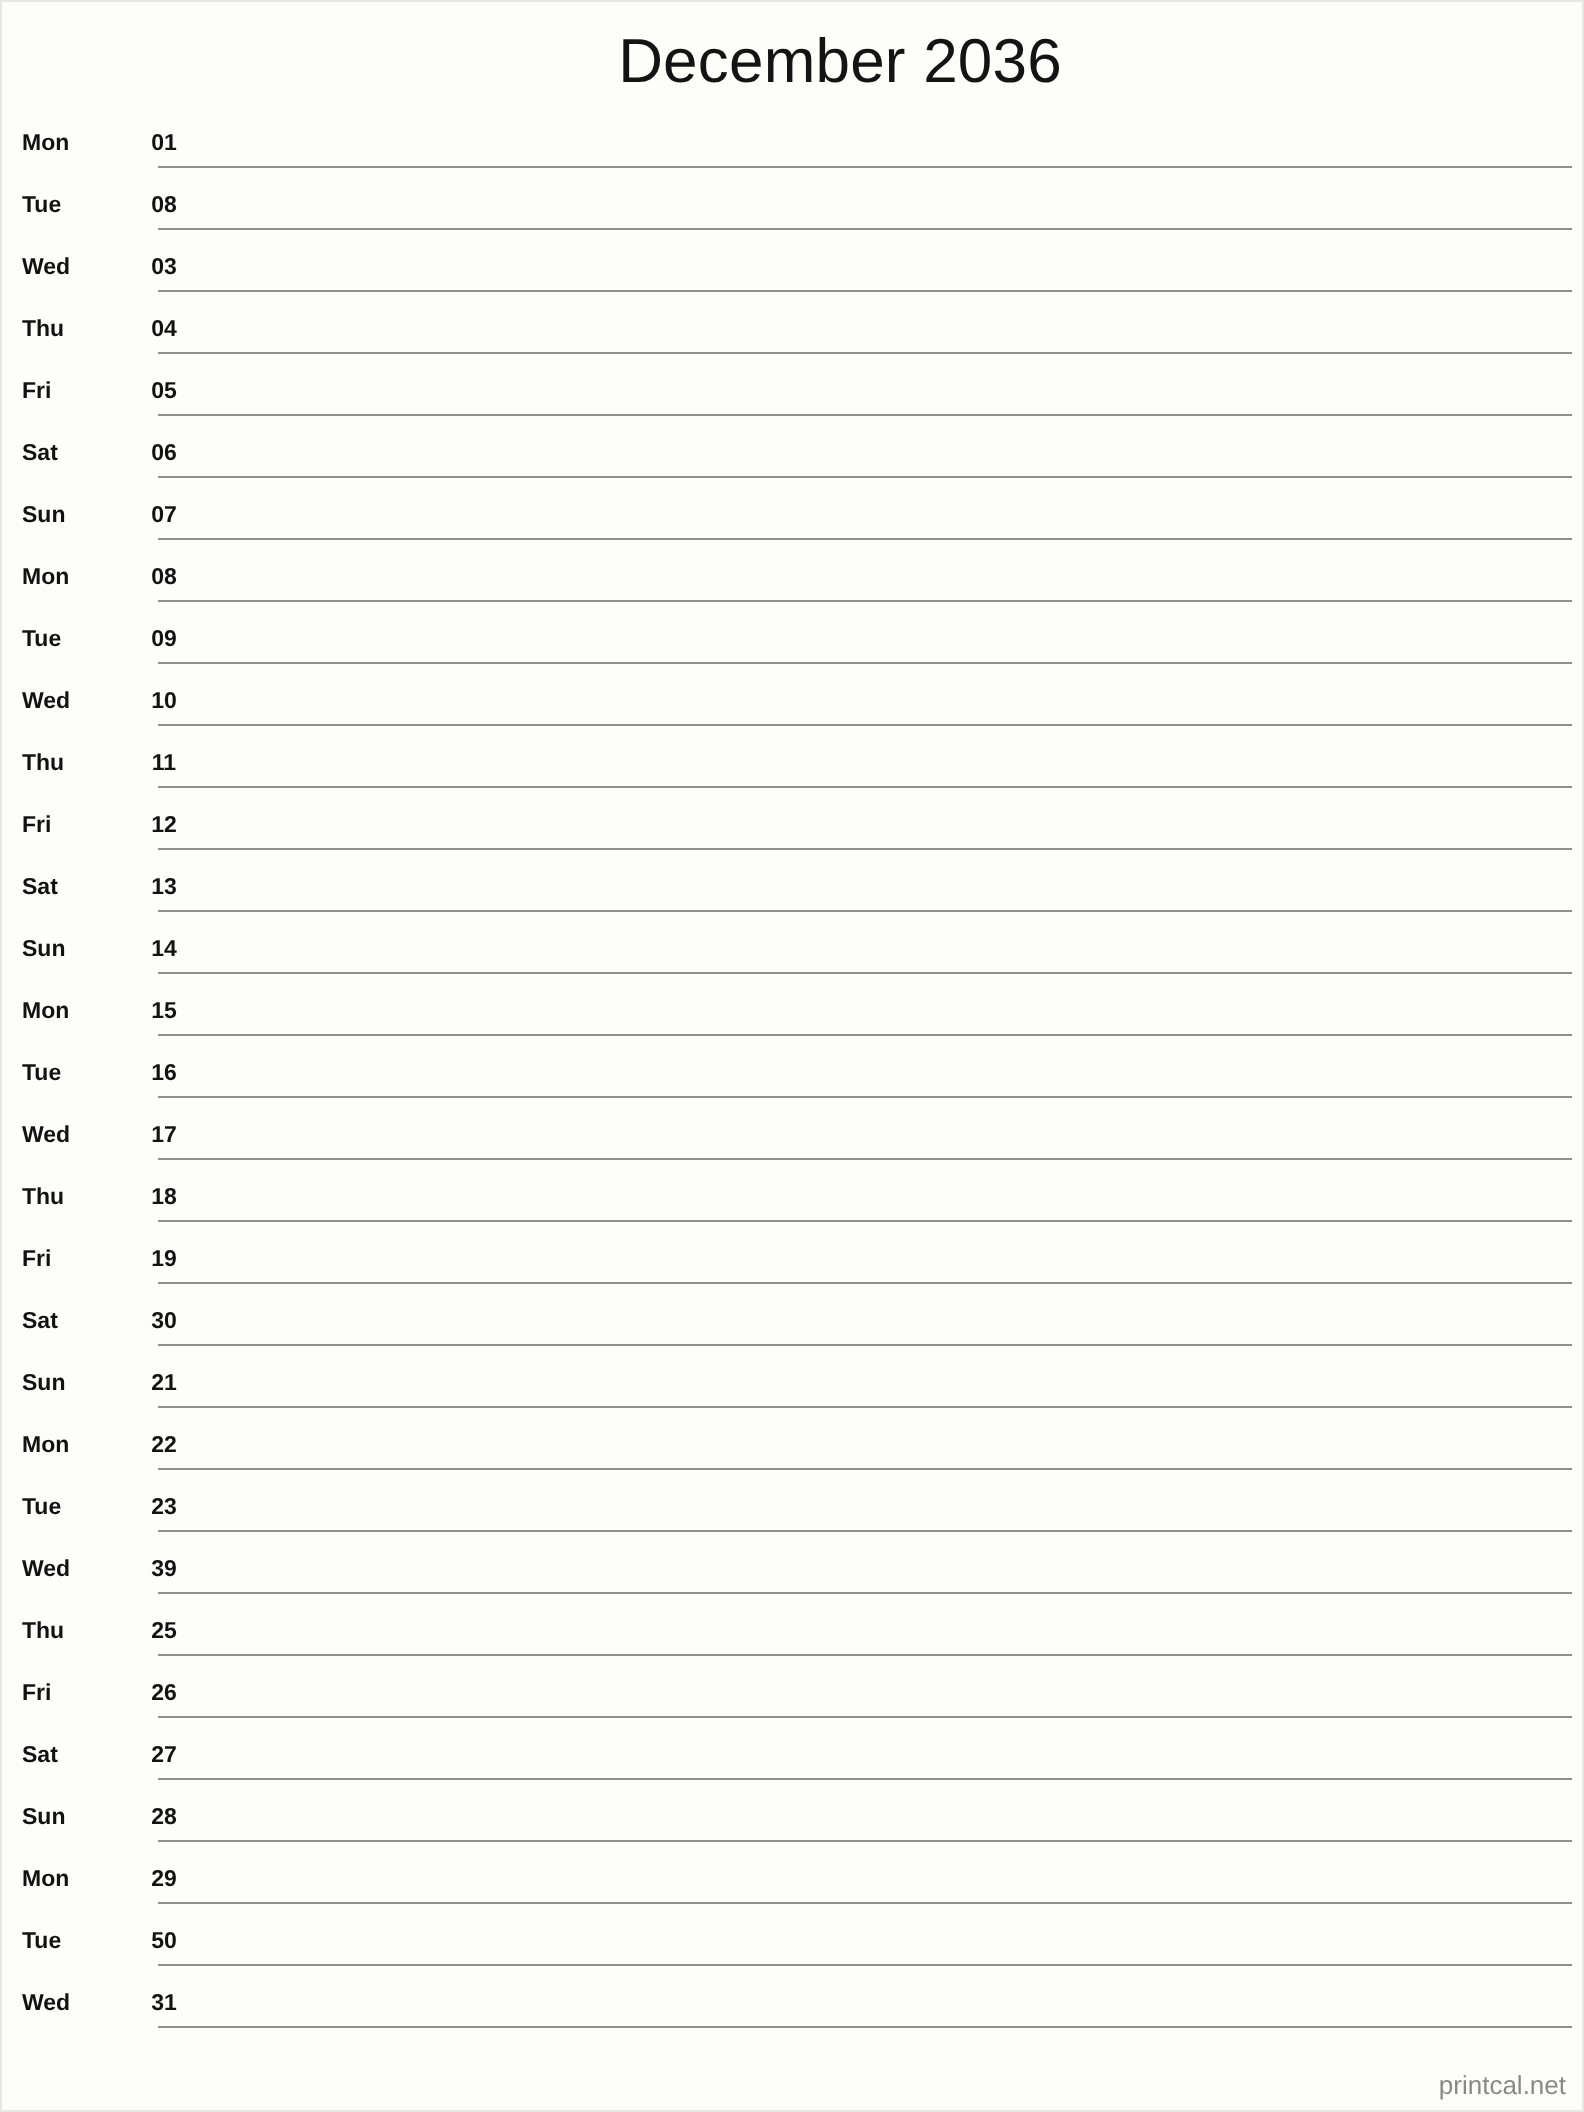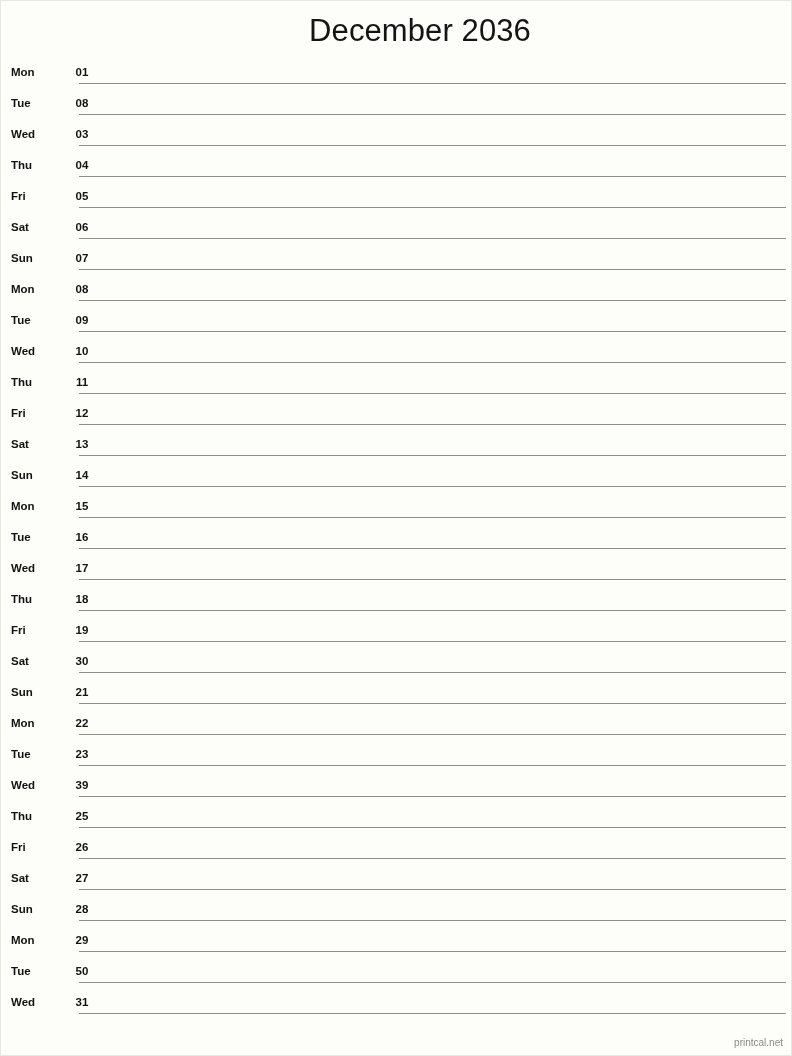--- a/index.html
+++ b/index.html
@@ -67,21 +67,21 @@
     left: 78px;
     right: 5px;
     top: 22px;
     height: 0;
     border-bottom: 1px solid #8f8f8a;
   }
   .footer {
     position: absolute;
     right: 8px;
     bottom: 5px;
-    font-size: 10px;
+    font-size: 13px;
     color: #8a8a85;
     text-align: right;
     line-height: 14px;
   }
 </style>
 </head>
 <body>
 
 <div class="page">
 

